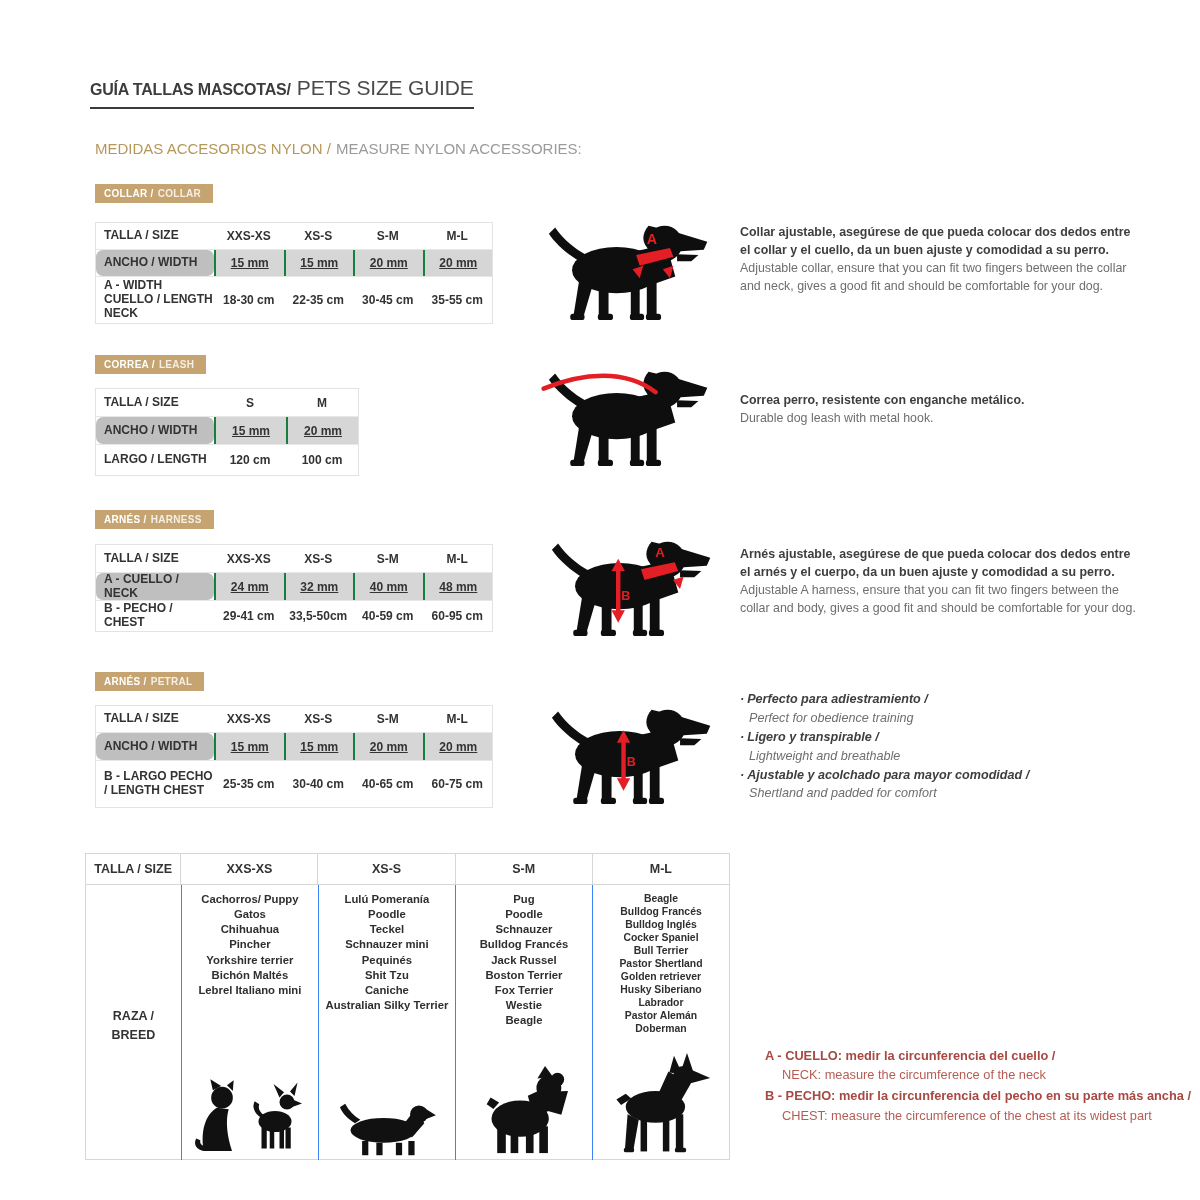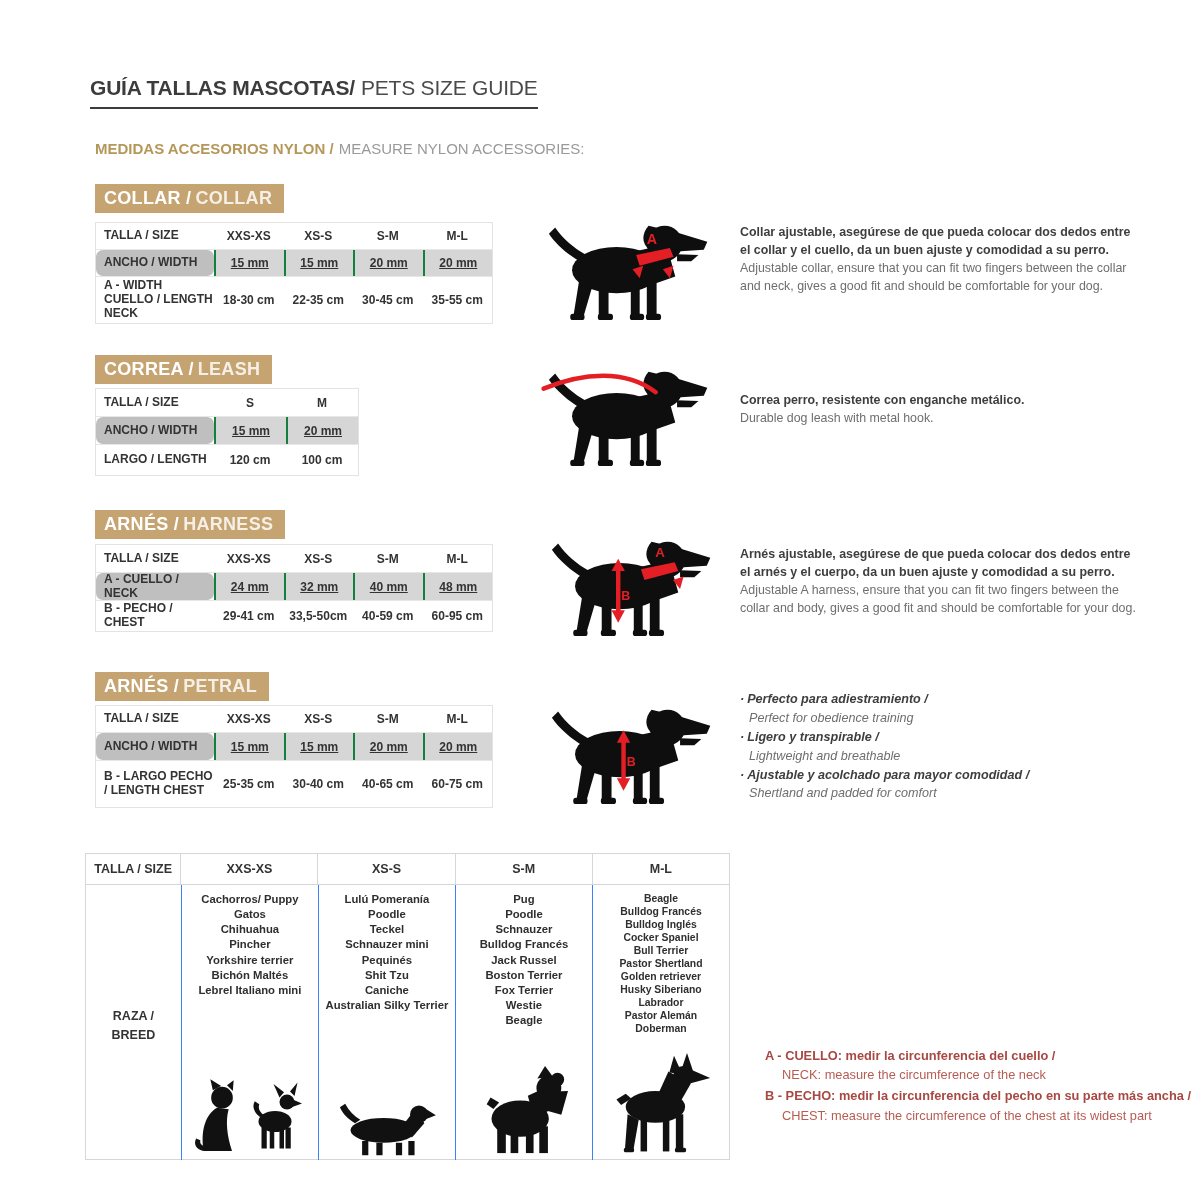--- a/index.html
+++ b/index.html
@@ -2,28 +2,28 @@
 <html><head>
 <meta charset="utf-8">
 <style>
   html,body{margin:0;padding:0;background:#fff;}
   #page{position:relative;width:1200px;height:1200px;background:#fff;overflow:hidden;
         font-family:"Liberation Sans",sans-serif;color:#3e3e3e;}
   .abs{position:absolute;}
 
   
   .title-wrap{left:90px;top:76px;border-bottom:2px solid #3c3c3c;padding-bottom:7px;}
-  .title-es{font-size:21px;font-weight:bold;color:#3c3c3c;letter-spacing:-0.2px;}
+  .title-es{font-size:16px;font-weight:bold;color:#3c3c3c;letter-spacing:-0.2px;}
   .title-en{font-size:21px;font-weight:400;color:#4a4a4a;margin-left:6px;letter-spacing:-0.2px;}
   .subtitle{left:95px;top:140px;font-size:15px;}
-  .subtitle .es{color:#b6975a;font-weight:bold;}
+  .subtitle .es{color:#b6975a;font-weight:normal;}
   .subtitle .en{color:#9a9a9a;font-weight:400;margin-left:5px;}
 
   
-  .badge{background:#c5a471;color:#fff;font-size:18px;font-weight:bold;
+  .badge{background:#c5a471;color:#fff;font-size:10px;font-weight:bold;
          padding:4px 12px 4px 9px;letter-spacing:.3px;}
   .badge .en{color:rgba(255,255,255,.82);font-weight:600;margin-left:4px;}
 
   
   .mtable{border:1px solid #e3e3e3;font-weight:bold;color:#333;background:#fff;}
   .trow{display:flex;border-top:1px solid #e7e7e7;}
   .trow:first-child{border-top:none;}
   .trow .lbl{width:118px;display:flex;align-items:center;padding-left:8px;font-size:12px;line-height:1.15;box-sizing:border-box;}
   .trow .val{flex:1;display:flex;align-items:center;justify-content:center;font-size:12px;}
   .h26{height:26px;} .h27{height:27px;} .h30{height:30px;} .h46{height:46px;}

